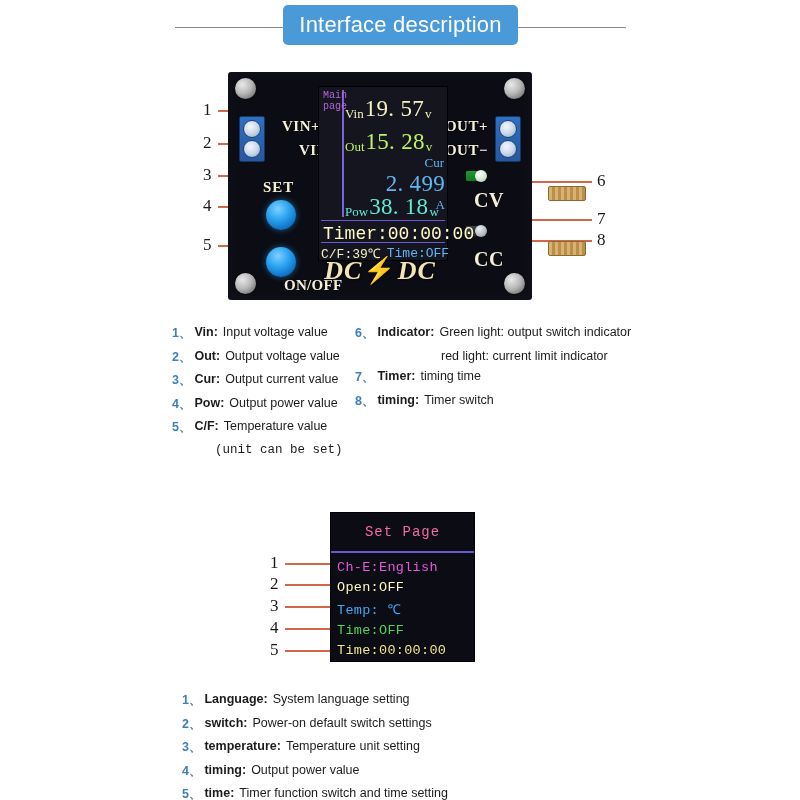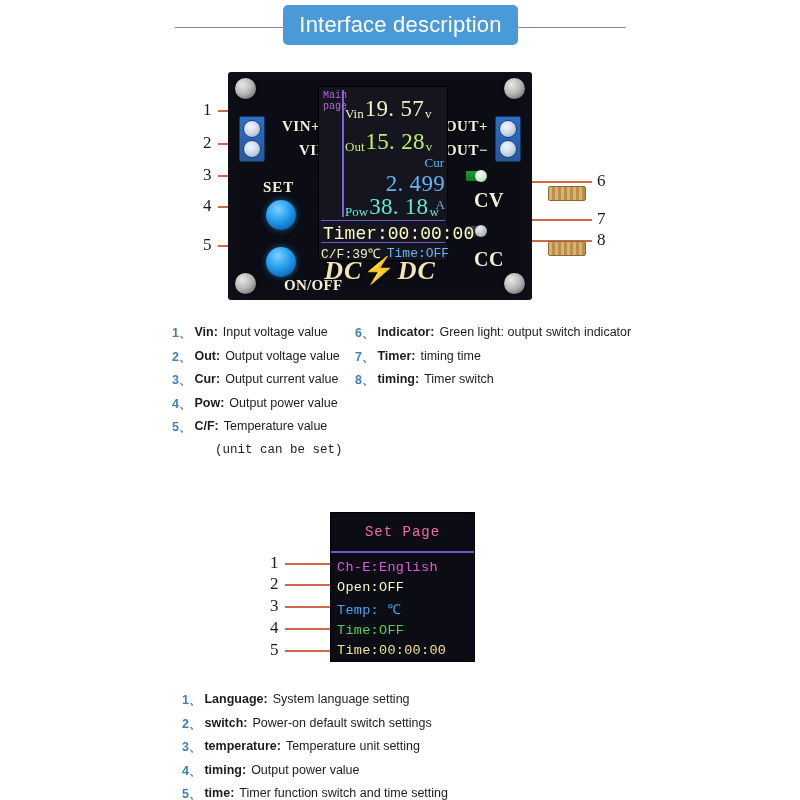--- a/index.html
+++ b/index.html
@@ -390,20 +390,23 @@
     <span class="d">(unit can be set)</span>
   </div>
 </div>
 
 <div class="legend" style="left:355px; top:325px; width:300px;">
   <div class="li">
     <span class="n">6、</span>
     <span class="k">Indicator:</span>
     <span class="d">Green light: output switch indicator</span>
   </div>
+  <div class="li" style="padding-left:86px;">
+    <span class="d">red light: current limit indicator</span>
+  </div>
   <div class="li">
     <span class="n">7、</span>
     <span class="k">Timer:</span>
     <span class="d">timing time</span>
   </div>
   <div class="li">
     <span class="n">8、</span>
     <span class="k">timing:</span>
     <span class="d">Timer switch</span>
   </div>

